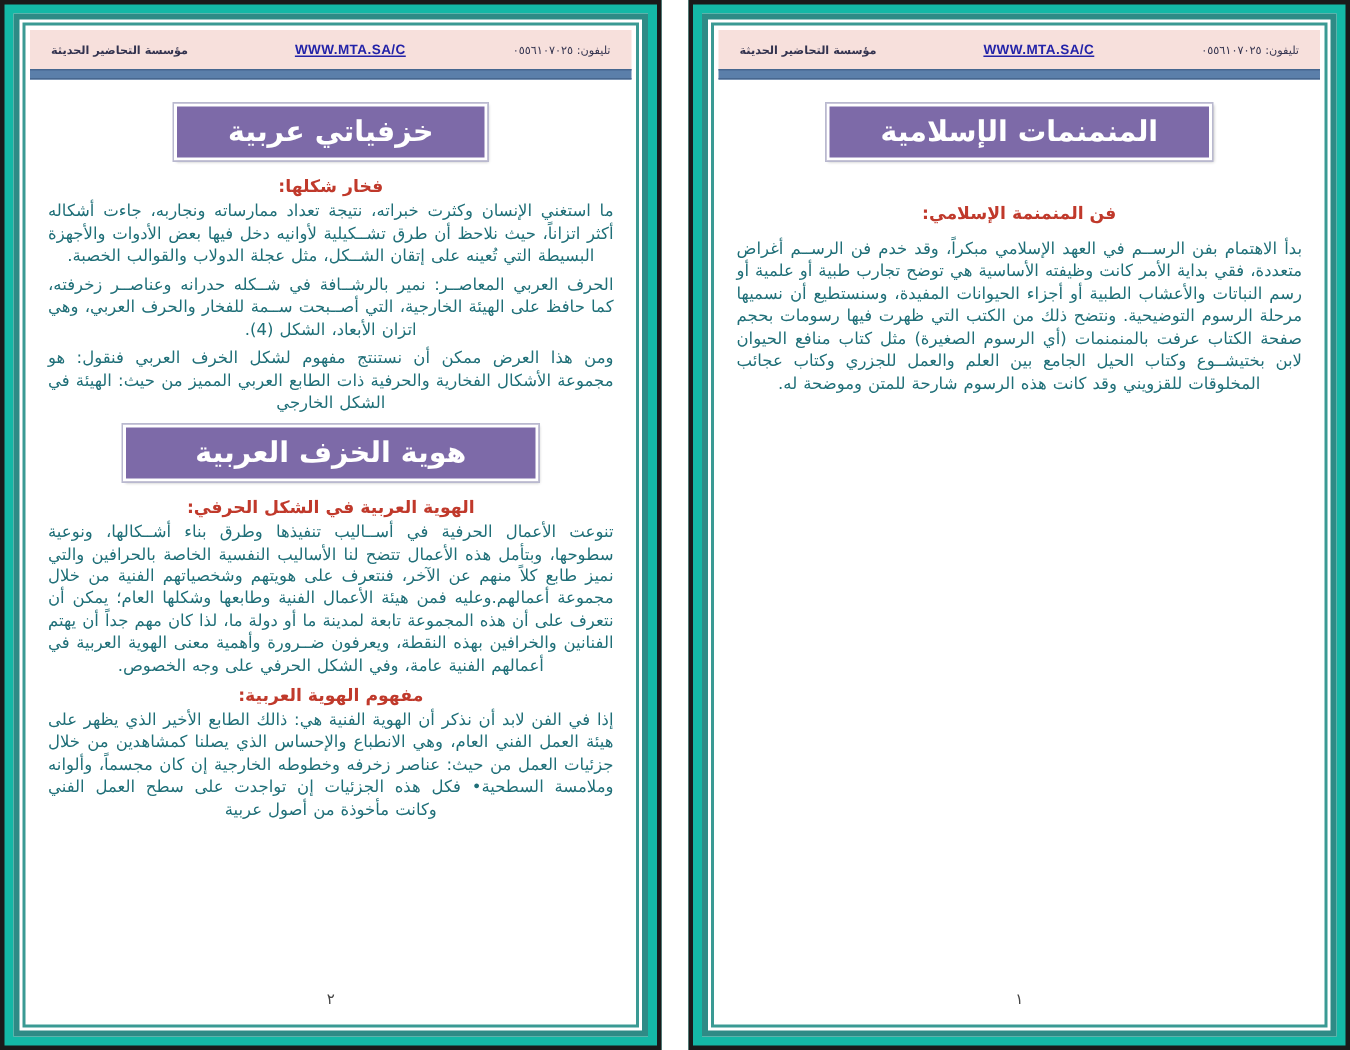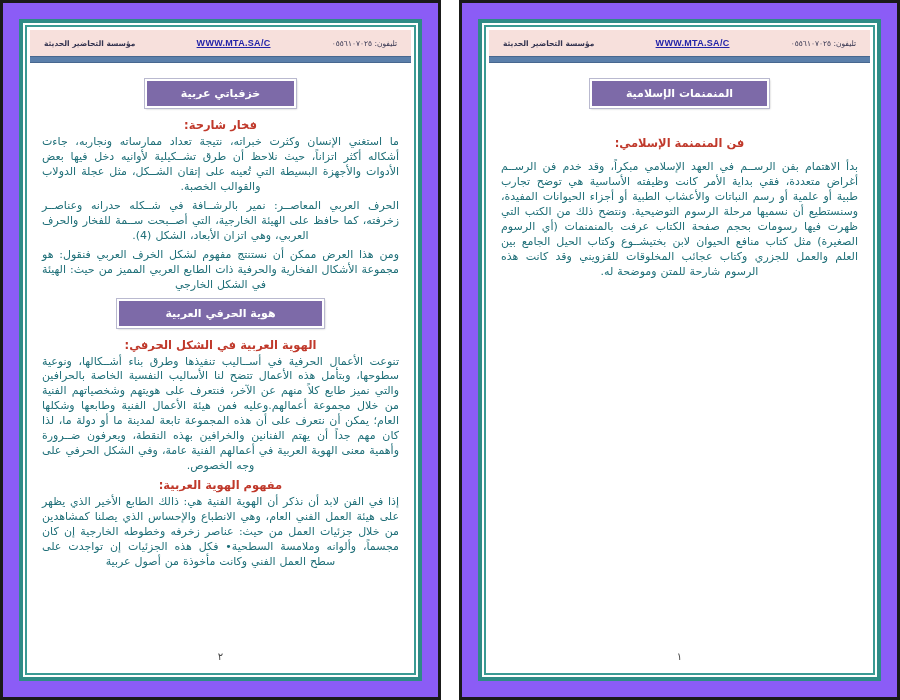--- a/index.html
+++ b/index.html
@@ -22,23 +22,23 @@
     flex-direction: row;
     align-items: stretch;
     justify-content: space-between;
     box-sizing: border-box;
   }
 
   
   .page-outer {
     position: relative;
     box-sizing: border-box;
-    background: #8b5cf6;
+    background: #14b8a6;
     border: 3px solid #1a1a1a;
-    padding: 16px;
+    padding: 6px;
   }
   .page-left  { width: 441px; height: 700px; }
   .page-right { width: 441px; height: 700px; }
 
   
   .page-frame {
     box-sizing: border-box;
     width: 100%;
     height: 100%;
     border: 4px solid #2e8b86;
@@ -108,21 +108,21 @@
     display: flex;
     justify-content: center;
     margin: 6px 0 10px 0;
   }
   .title-plaque {
     background: #7d6aa8;
     border: 2px solid #ffffff;
     outline: 1px solid #b9b9cf;
     color: #ffffff;
     font-weight: bold;
-    font-size: 11px;
+    font-size: 19px;
     padding: 6px 34px;
     letter-spacing: 0.4px;
     box-shadow: 1px 1px 2px rgba(0,0,0,0.25);
   }
   .title-plaque.wide { padding: 6px 46px; }
 
   
   .sec-heading {
     color: #c0392b;
     font-weight: bold;
@@ -171,31 +171,31 @@
           <span class="hdr-cell hdr-phone">تليفون: ٠٥٥٦١٠٧٠٢٥</span>
         </div>
         <div class="header-rule"></div>
 
         <div class="page-body">
 
           <div class="title-plaque-wrap">
             <div class="title-plaque">خزفياتي عربية</div>
           </div>
 
-          <div class="sec-heading">فخار شارحة:</div>
+          <div class="sec-heading">فخار شكلها:</div>
 
           <p class="para">ما استغني الإنسان وكثرت خبراته، نتيجة تعداد ممارساته ونجاربه، جاءت أشكاله أكثر اتزاناً، حيث نلاحظ أن طرق تشــكيلية لأوانيه دخل فيها بعض الأدوات والأجهزة البسيطة التي تُعينه على إتقان الشــكل، مثل عجلة الدولاب والقوالب الخصبة.</p>
 
 
           <p class="para">الحرف العربي المعاصــر: نمير بالرشــافة في شــكله حدرانه وعناصــر زخرفته، كما حافظ على الهيئة الخارجية، التي أصــبحت ســمة للفخار والحرف العربي، وهي اتزان الأبعاد، الشكل (4).</p>
 
           <p class="para">ومن هذا العرض ممكن أن نستنتج مفهوم لشكل الخرف العربي فنقول: هو مجموعة الأشكال الفخارية والحرفية ذات الطابع العربي المميز من حيث: الهيئة في الشكل الخارجي</p>
 
           <div class="title-plaque-wrap">
-            <div class="title-plaque wide">هوية الحرفي العربية</div>
+            <div class="title-plaque wide">هوية الخزف العربية</div>
           </div>
 
           <div class="sec-heading rtl-right">الهوية العربية في الشكل الحرفي:</div>
 
           <p class="para">تنوعت الأعمال الحرفية في أســاليب تنفيذها وطرق بناء أشــكالها، ونوعية سطوحها، وبتأمل هذه الأعمال تتضح لنا الأساليب النفسية الخاصة بالحرافين والتي نميز طابع كلاً منهم عن الآخر، فنتعرف على هويتهم وشخصياتهم الفنية من خلال مجموعة أعمالهم.وعليه فمن هيئة الأعمال الفنية وطابعها وشكلها العام؛ يمكن أن نتعرف على أن هذه المجموعة تابعة لمدينة ما أو دولة ما، لذا كان مهم جداً أن يهتم الفنانين والخرافين بهذه النقطة، ويعرفون ضــرورة وأهمية معنى الهوية العربية في أعمالهم الفنية عامة، وفي الشكل الحرفي على وجه الخصوص.</p>
 
           <div class="sec-heading rtl-right">مفهوم الهوية العربية:</div>
 
 
           <p class="para">إذا في الفن لابد أن نذكر أن الهوية الفنية هي: ذالك الطابع الأخير الذي يظهر على هيئة العمل الفني العام، وهي الانطباع والإحساس الذي يصلنا كمشاهدين من خلال جزئيات العمل من حيث: عناصر زخرفه وخطوطه الخارجية إن كان مجسماً، وألوانه وملامسة السطحية• فكل هذه الجزئيات إن تواجدت على سطح العمل الفني وكانت مأخوذة من أصول عربية</p>

